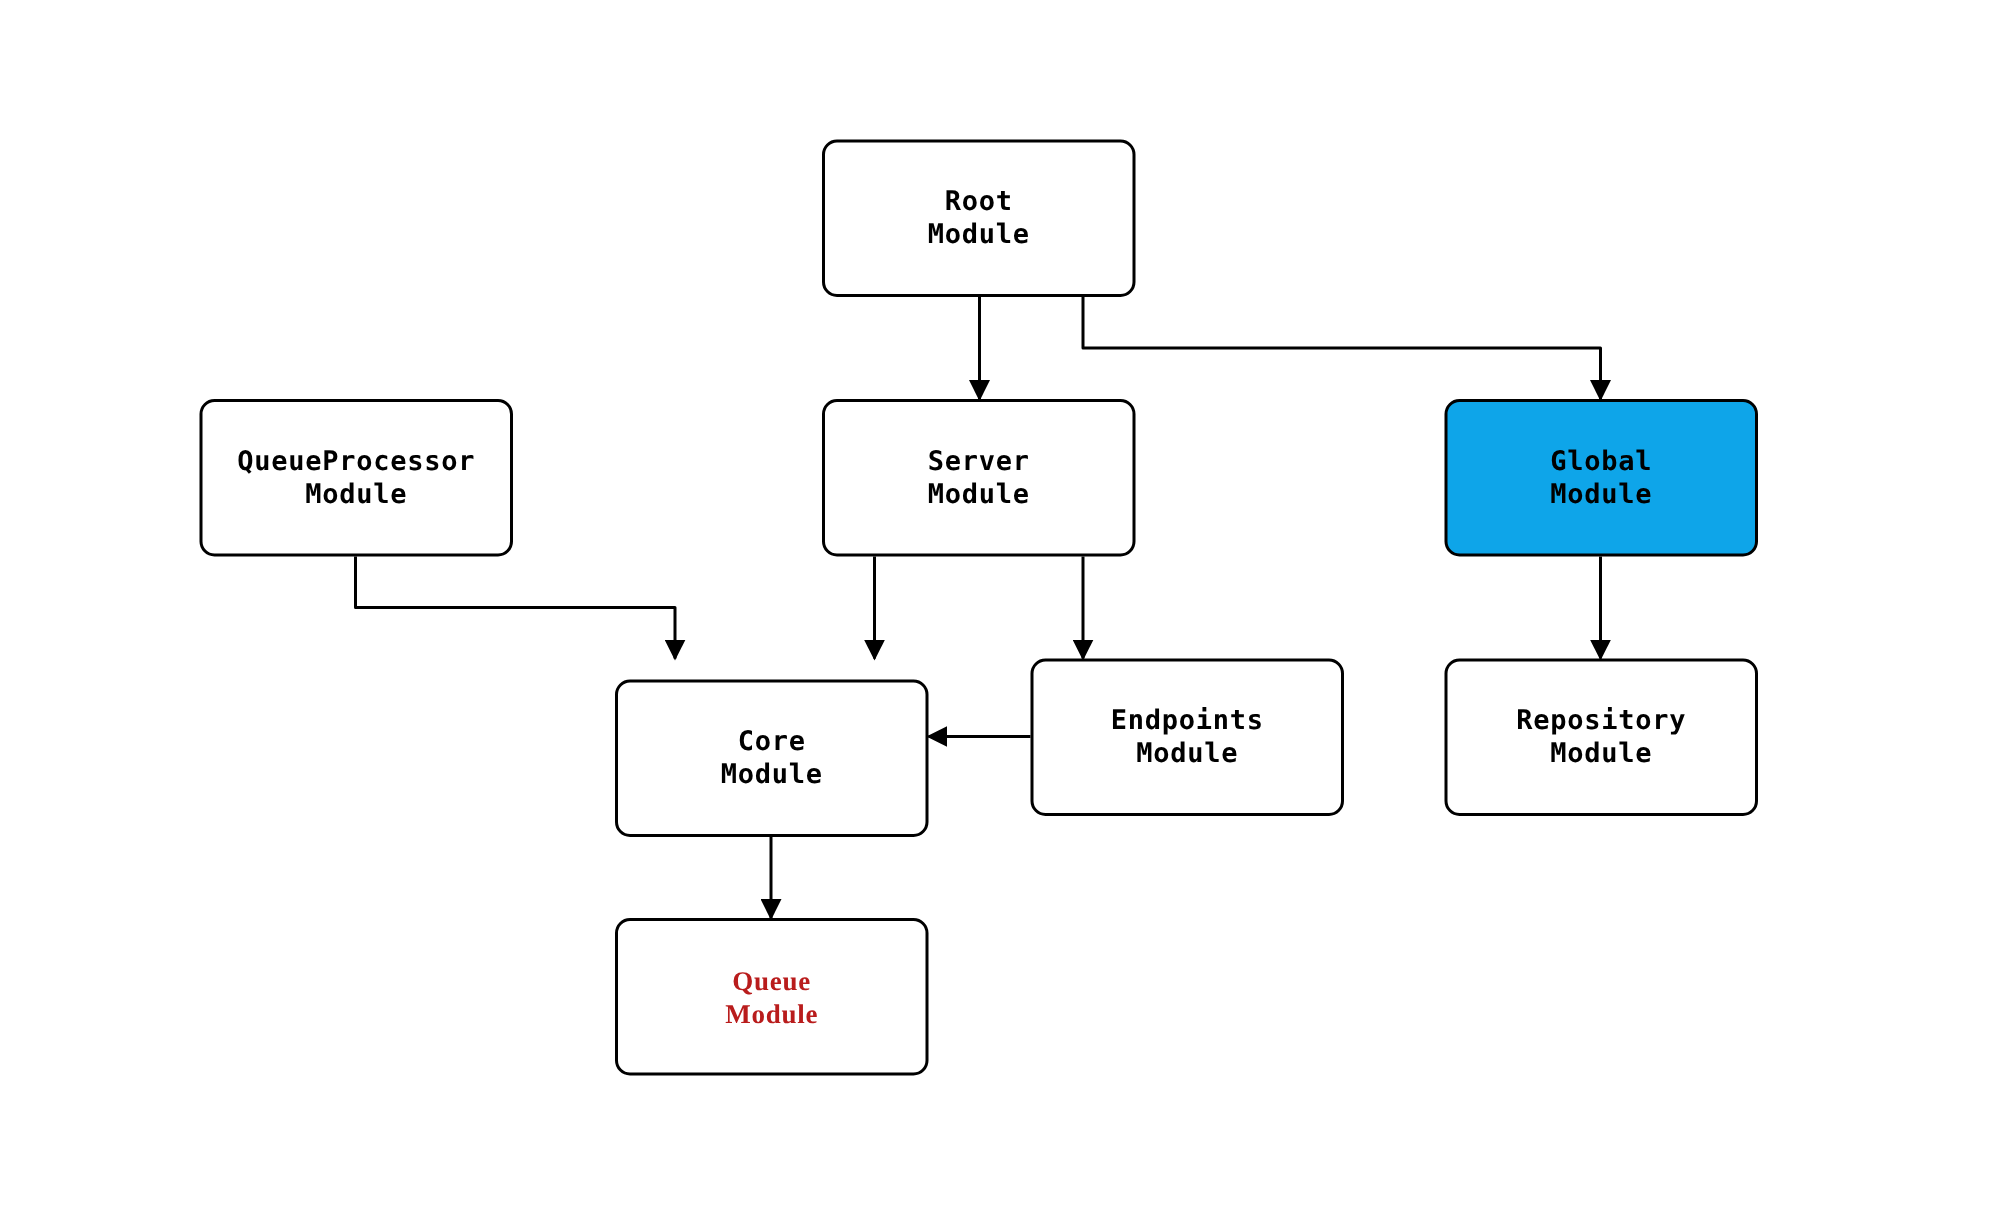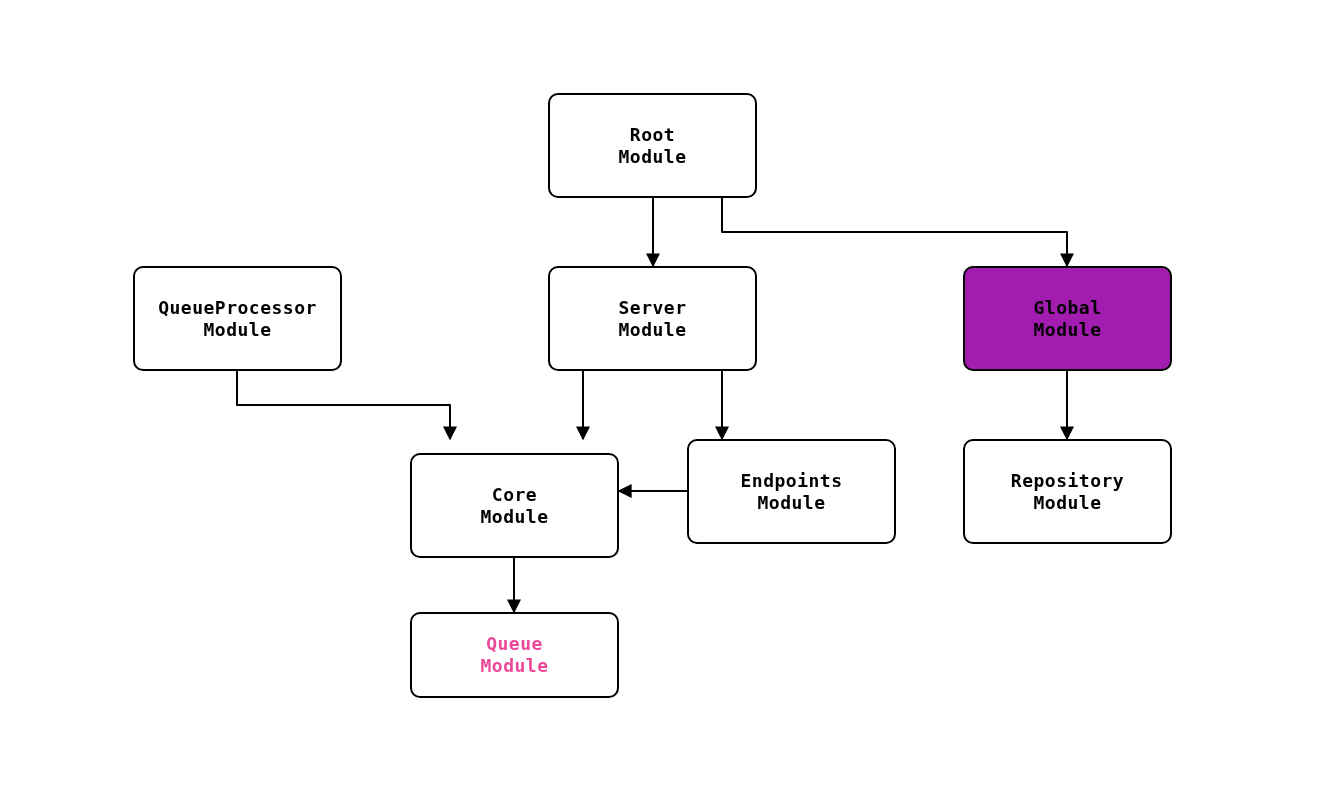--- a/index.html
+++ b/index.html
@@ -68,33 +68,33 @@
       <div>Module</div>
     </div>
     <div class="node" style="left: 133px; top: 266px; width: 209px; height: 105px; background: rgb(255, 255, 255); border-color: rgb(0, 0, 0); color: #000000;">
       <div>QueueProcessor</div>
       <div>Module</div>
     </div>
     <div class="node" style="left: 548px; top: 266px; width: 209px; height: 105px; background: rgb(255, 255, 255); border-color: rgb(0, 0, 0); color: rgb(0, 0, 0);">
       <div>Server</div>
       <div>Module</div>
     </div>
-    <div class="node" style="left: 963px; top: 266px; width: 209px; height: 105px; background: #a21caf; border-color: rgb(0, 0, 0); color: rgb(0, 0, 0);">
+    <div class="node" style="left: 963px; top: 266px; width: 209px; height: 105px; background: #0ea5e9; border-color: rgb(0, 0, 0); color: rgb(0, 0, 0);">
       <div>Global</div>
       <div>Module</div>
     </div>
     <div class="node" style="left: 410px; top: 439px; width: 209px; height: 105px; background: rgb(255, 255, 255); border-color: rgb(0, 0, 0); color: rgb(0, 0, 0); margin-top: 14px;">
       <div>Core</div>
       <div>Module</div>
     </div>
     <div class="node" style="left: 687px; top: 439px; width: 209px; height: 105px; background: rgb(255, 255, 255); border-color: rgb(0, 0, 0); color: rgb(0, 0, 0); align-items: center;">
       <div>Endpoints</div>
       <div>Module</div>
     </div>
     <div class="node" style="left: 963px; top: 439px; width: 209px; height: 105px; background: rgb(255, 255, 255); border-color: rgb(0, 0, 0); color: rgb(0, 0, 0);">
       <div>Repository</div>
       <div>Module</div>
     </div>
-    <div class="node" style="left: 410px; top: 612px; width: 209px; height: 86px; background: rgb(255, 255, 255); border-color: rgb(0, 0, 0); color: #ec4899;">
+    <div class="node" style="left: 410px; top: 612px; width: 209px; height: 105px; background: rgb(255, 255, 255); border-color: rgb(0, 0, 0); color: #b91c1c; font-family: Liberation Serif, serif;">
       <div>Queue</div>
       <div>Module</div>
     </div>
   </div>
 
 </body></html>

